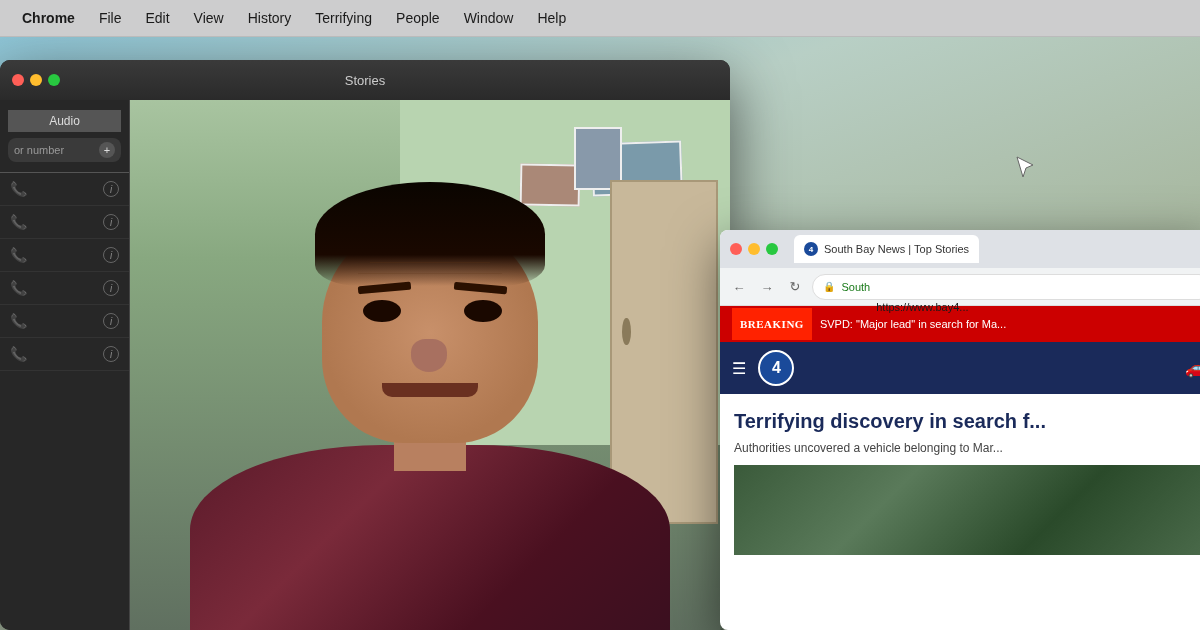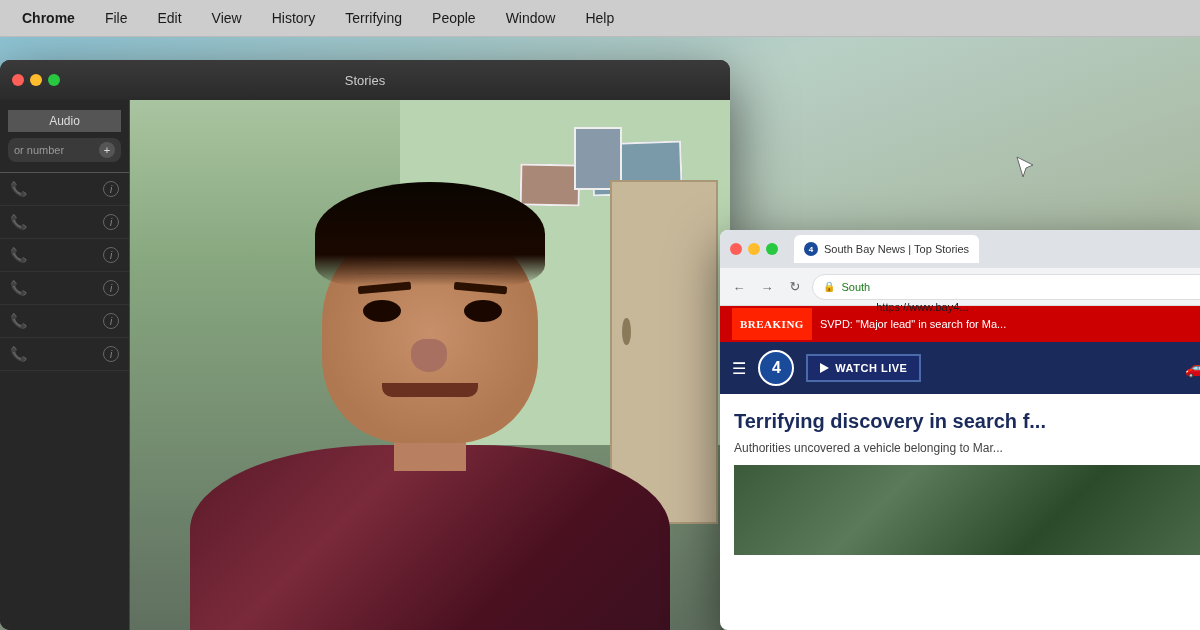--- a/index.html
+++ b/index.html
@@ -15,21 +15,21 @@
     .menu-bar {
       position: absolute;
       top: 0;
       left: 0;
       width: 1200px;
       height: 37px;
       background: rgba(220,220,220,0.92);
       display: flex;
       align-items: center;
       padding: 0 12px;
-      gap: 10px;
+      gap: 4px;
       z-index: 100;
       border-bottom: 1px solid #bbb;
     }
     .menu-item {
       padding: 4px 10px;
       font-size: 14px;
       font-weight: 400;
       color: #1a1a1a;
       cursor: pointer;
       border-radius: 4px;
@@ -540,24 +540,20 @@
   </div>
 
   <div class="breaking-banner">
     <span class="breaking-label">BREAKING</span>
     <span class="breaking-text">SVPD: "Major lead" in search for Ma...</span>
   </div>
 
   <div class="news-header">
     <span class="hamburger">☰</span>
     <div class="news-logo">4</div>
-    <div class="watch-live-btn">
-      <div class="play-icon-small"></div>
-      <span>WATCH LIVE</span>
-    </div>
     <span class="car-icon">🚗</span>
   </div>
 
   <div class="news-content">
     <div class="news-headline">Terrifying discovery in search f...</div>
     <div class="news-subtext">Authorities uncovered a vehicle belonging to Mar...</div>
     <div class="news-image">
       <div style="width:100%;height:100%;background:linear-gradient(135deg,#3a5a3a,#5a7a5a,#2a4a2a,#4a6a4a);"></div>
     </div>
   </div>

